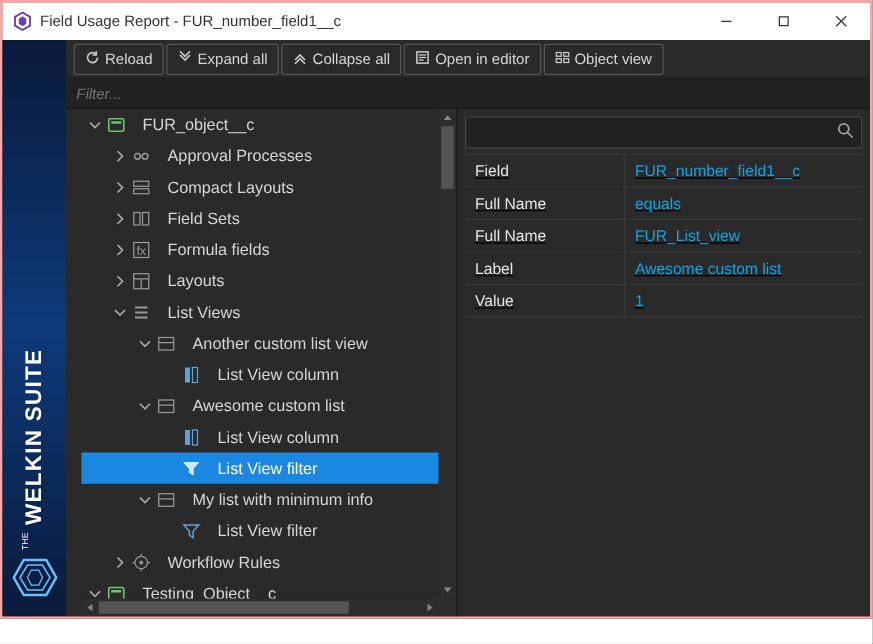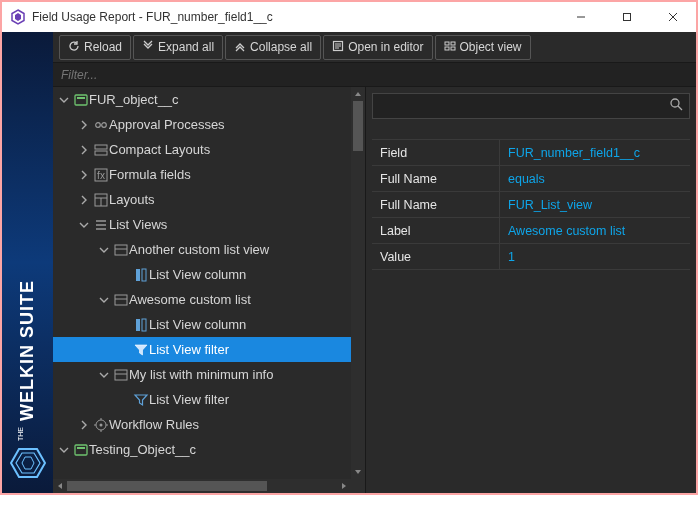--- a/index.html
+++ b/index.html
@@ -16,38 +16,38 @@
   .brand .logotext { writing-mode: vertical-rl; transform: rotate(180deg); color: #fff; font-size: 18px; font-weight: 700; letter-spacing: 1px; }
   .brand .logotext .the { font-size: 7px; font-weight: 400; letter-spacing: 0; display: inline-block; vertical-align: top; }
   .brand .hex { margin-top: 6px; }
   .main { flex: 1; display: flex; flex-direction: column; min-width: 0; background: #2a2a2a; }
   .toolbar { height: 31px; background: #2a2a2a; border-bottom: 1px solid #191919; display: flex; align-items: center; padding: 12px 6px; gap: 2px; }
   .tbtn { display: flex; align-items: center; gap: 4px; padding: 4px 8px; color: #d6d6d6; font-size: 12px; border: 1px solid #555; border-radius: 2px; background: #2a2a2a; cursor: pointer; }
   .tbtn svg { width: 12px; height: 12px; flex-shrink: 0; }
   .filterrow { height: 24px; background: #222; border-bottom: 1px solid #191919; display: flex; align-items: center; }
   .filterrow input { flex: 1; background: transparent; border: none; outline: none; color: #14b8a6; font-size: 12px; font-style: italic; padding: 0 8px; height: 100%; }
   .split { flex: 1; display: flex; min-height: 0; }
-  .treepane { width: 313px; display: flex; flex-direction: column; border-right: 1px solid #191919; min-height: 0; }
+  .treepane { width: 313px; display: flex; flex-direction: column; border-right: 1px solid #191919; min-height: 0; padding-left: 12px; }
   .tree { flex: 1; overflow: hidden; position: relative; font-size: 13px; color: #d6d6d6; }
   .tree-inner { position: absolute; inset: 0 14px 14px 0; overflow: hidden; }
   .node { display: flex; align-items: center; height: 25px; padding-right: 4px; white-space: nowrap; }
   .arrow { width: 14px; height: 14px; display: inline-flex; align-items: center; justify-content: center; color: #aaa; flex-shrink: 0; }
   .arrow.blank { visibility: hidden; }
-  .nicon { width: 16px; height: 16px; display: inline-flex; align-items: center; justify-content: center; margin: 0 0 0 2px; flex-shrink: 0; }
+  .nicon { width: 16px; height: 16px; display: inline-flex; align-items: center; justify-content: center; margin: 0 13px 0 2px; flex-shrink: 0; }
   .node.sel { background: #1a88e0; color: #fff; }
   .node.sel .arrow { color: #fff; }
   .vscroll { position: absolute; right: 0; top: 0; bottom: 14px; width: 14px; background: #2e2e2e; }
   .vscroll .up, .vscroll .down { height: 14px; display: flex; align-items: center; justify-content: center; color: #aaa; }
   .vscroll .thumb { position: absolute; left: 2px; right: 2px; top: 14px; height: 50px; background: #555; }
   .hscroll { position: absolute; left: 0; right: 14px; bottom: 0; height: 14px; background: #2e2e2e; }
   .hscroll .left, .hscroll .right { width: 14px; height: 14px; display: inline-flex; align-items: center; justify-content: center; color: #aaa; position: absolute; top: 0; }
   .hscroll .left { left: 0; } .hscroll .right { right: 0; }
   .hscroll .thumb { position: absolute; top: 2px; bottom: 2px; left: 14px; width: 200px; background: #555; }
   .scrollcorner { position: absolute; right: 0; bottom: 0; width: 14px; height: 14px; background: #2e2e2e; }
-  .detail { flex: 1; display: flex; flex-direction: column; padding: 6px; gap: 20px; min-width: 0; }
+  .detail { flex: 1; display: flex; flex-direction: column; padding: 6px; gap: 4px; min-width: 0; text-decoration: underline; }
   .searchbox { height: 26px; background: #222; border: 1px solid #444; display: flex; align-items: center; padding: 0 6px; }
   .searchbox .si { margin-left: auto; color: #aaa; }
   .proplist { border-top: 1px solid #3a3a3a; }
   .proprow { display: flex; height: 26px; align-items: center; font-size: 12.5px; border-bottom: 1px solid #3a3a3a; }
   .proprow .k { width: 128px; padding-left: 8px; color: #e6e6e6; background: #2a2a2a; height: 100%; display: flex; align-items: center; border-right: 1px solid #3a3a3a; }
   .proprow .v { flex: 1; padding-left: 8px; color: #0ea5e9; }
   .ind { display: inline-block; flex-shrink: 0; }
 </style>
 </head>
 <body>
@@ -186,20 +186,35 @@
                   </span>
                 <span class="nicon">
                     <svg viewBox="0 0 16 16">
                       <rect x="2" y="3" width="12" height="4" fill="none" stroke="#999"></rect>
                       <rect x="2" y="9" width="12" height="4" fill="none" stroke="#999"></rect>
                     </svg>
                   </span>
                 <span>Compact Layouts</span>
               </div>
 
+              <div class="node">
+                <span class="ind" style="width:24px"></span>
+                <span class="arrow">
+                    <svg width="10" height="10" viewBox="0 0 10 10">
+                      <path d="M3 1l4 4-4 4" fill="none" stroke="currentColor" stroke-width="1.4"></path>
+                    </svg>
+                  </span>
+                <span class="nicon">
+                    <svg viewBox="0 0 16 16">
+                      <rect x="2" y="3" width="5" height="10" fill="none" stroke="#999"></rect>
+                      <rect x="9" y="3" width="5" height="10" fill="none" stroke="#999"></rect>
+                    </svg>
+                  </span>
+                <span>Field Sets</span>
+              </div>
 
               <div class="node">
                 <span class="ind" style="width:24px"></span>
                 <span class="arrow">
                     <svg width="10" height="10" viewBox="0 0 10 10">
                       <path d="M3 1l4 4-4 4" fill="none" stroke="currentColor" stroke-width="1.4"></path>
                     </svg>
                   </span>
                 <span class="nicon">
                     <svg viewBox="0 0 16 16">

